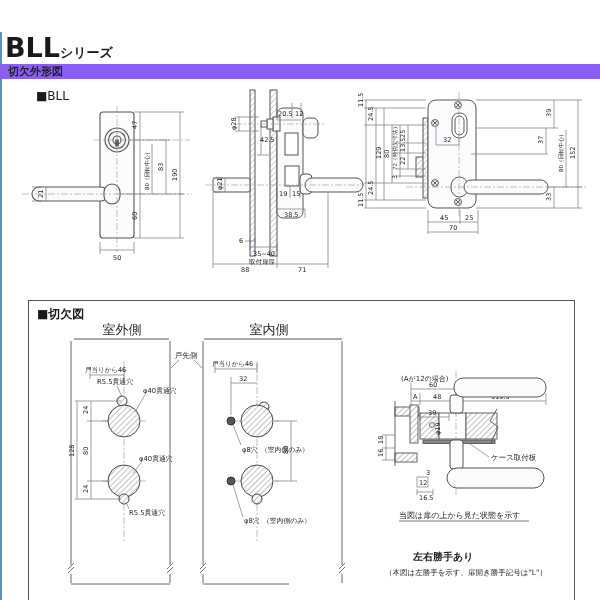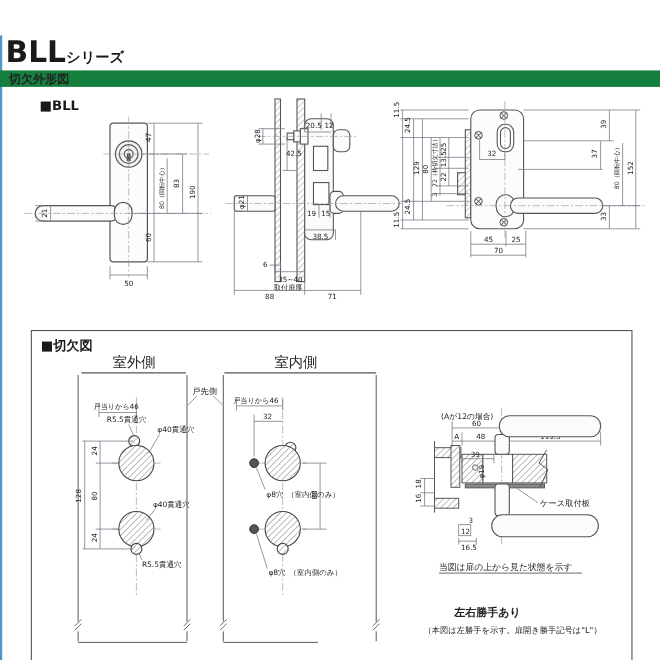--- a/index.html
+++ b/index.html
@@ -3,23 +3,23 @@
 <meta charset="utf-8">
 <style>
   html,body{margin:0;padding:0;background:#fff;}
   .page{position:relative;width:600px;height:600px;background:#fff;overflow:hidden;
         font-family:"DejaVu Sans",sans-serif;color:#1a1a1a;margin-top:32px;}
   .edge-left{position:absolute;left:0;top:0;width:2px;height:600px;background:#4e96c6;}
   .edge-bottom{position:absolute;left:0;top:596px;width:600px;height:4px;background:#4e96c6;}
   .hdr{position:absolute;left:5px;top:0px;white-space:nowrap;}
   .hdr .big{font-size:27px;font-weight:bold;letter-spacing:0px;}
   .hdr .small{font-size:13px;font-weight:bold;}
-  .bar{position:absolute;left:0;top:32px;width:600px;height:15px;background:#15803d;
+  .bar{position:absolute;left:0;top:32px;width:600px;height:15px;background:#8b5cf6;
        font-size:11px;font-weight:bold;line-height:15px;padding-left:8px;box-sizing:border-box;color:#222;}
-  .bll-label{position:absolute;left:36px;top:57px;font-size:12px;font-weight:bold;}
+  .bll-label{position:absolute;left:36px;top:57px;font-size:12px;font-weight:normal;}
   .cutbox{position:absolute;left:28px;top:268px;width:547px;height:395px;border:1.5px solid #555;box-sizing:border-box;}
   .cut-label{position:absolute;left:8px;top:5px;font-size:12px;font-weight:bold;}
   svg{position:absolute;overflow:visible;}
   svg text{fill:#222;font-family:"DejaVu Sans",sans-serif;}
   .dim{font-size:6.5px;}
   .dimS{font-size:5.6px;}
   .lbl{font-size:6.8px;}
 </style>
 </head>
 <body>

